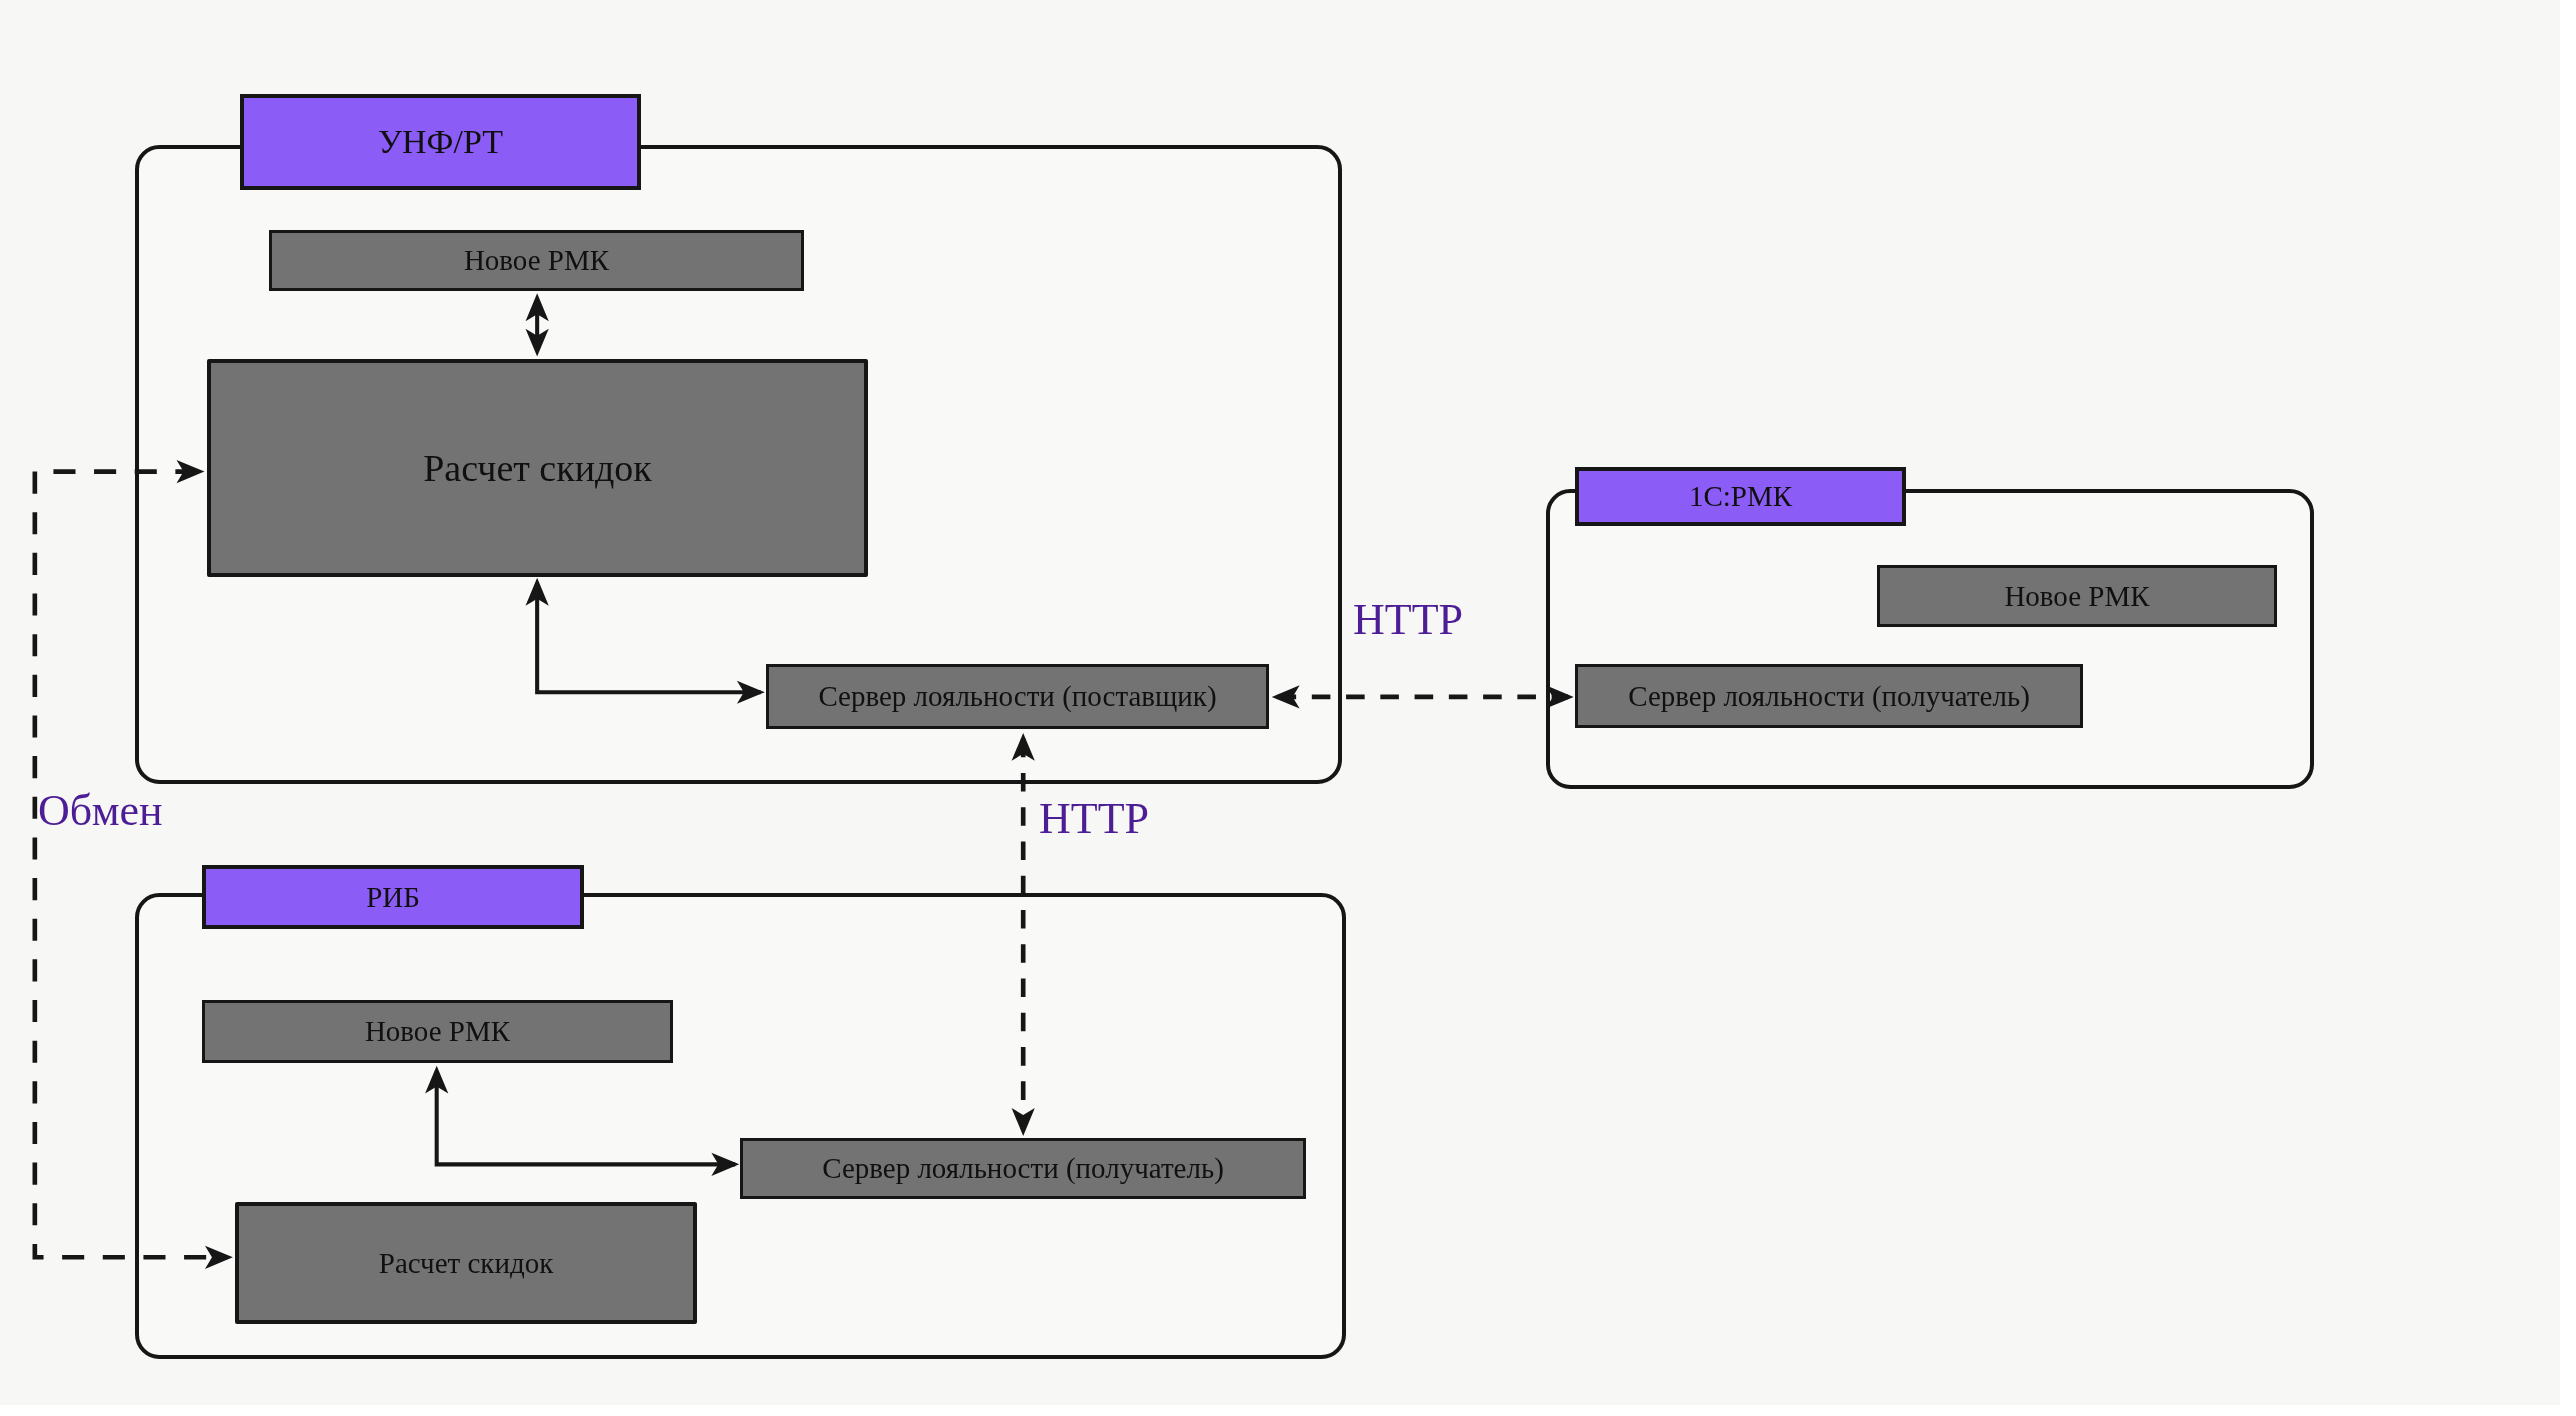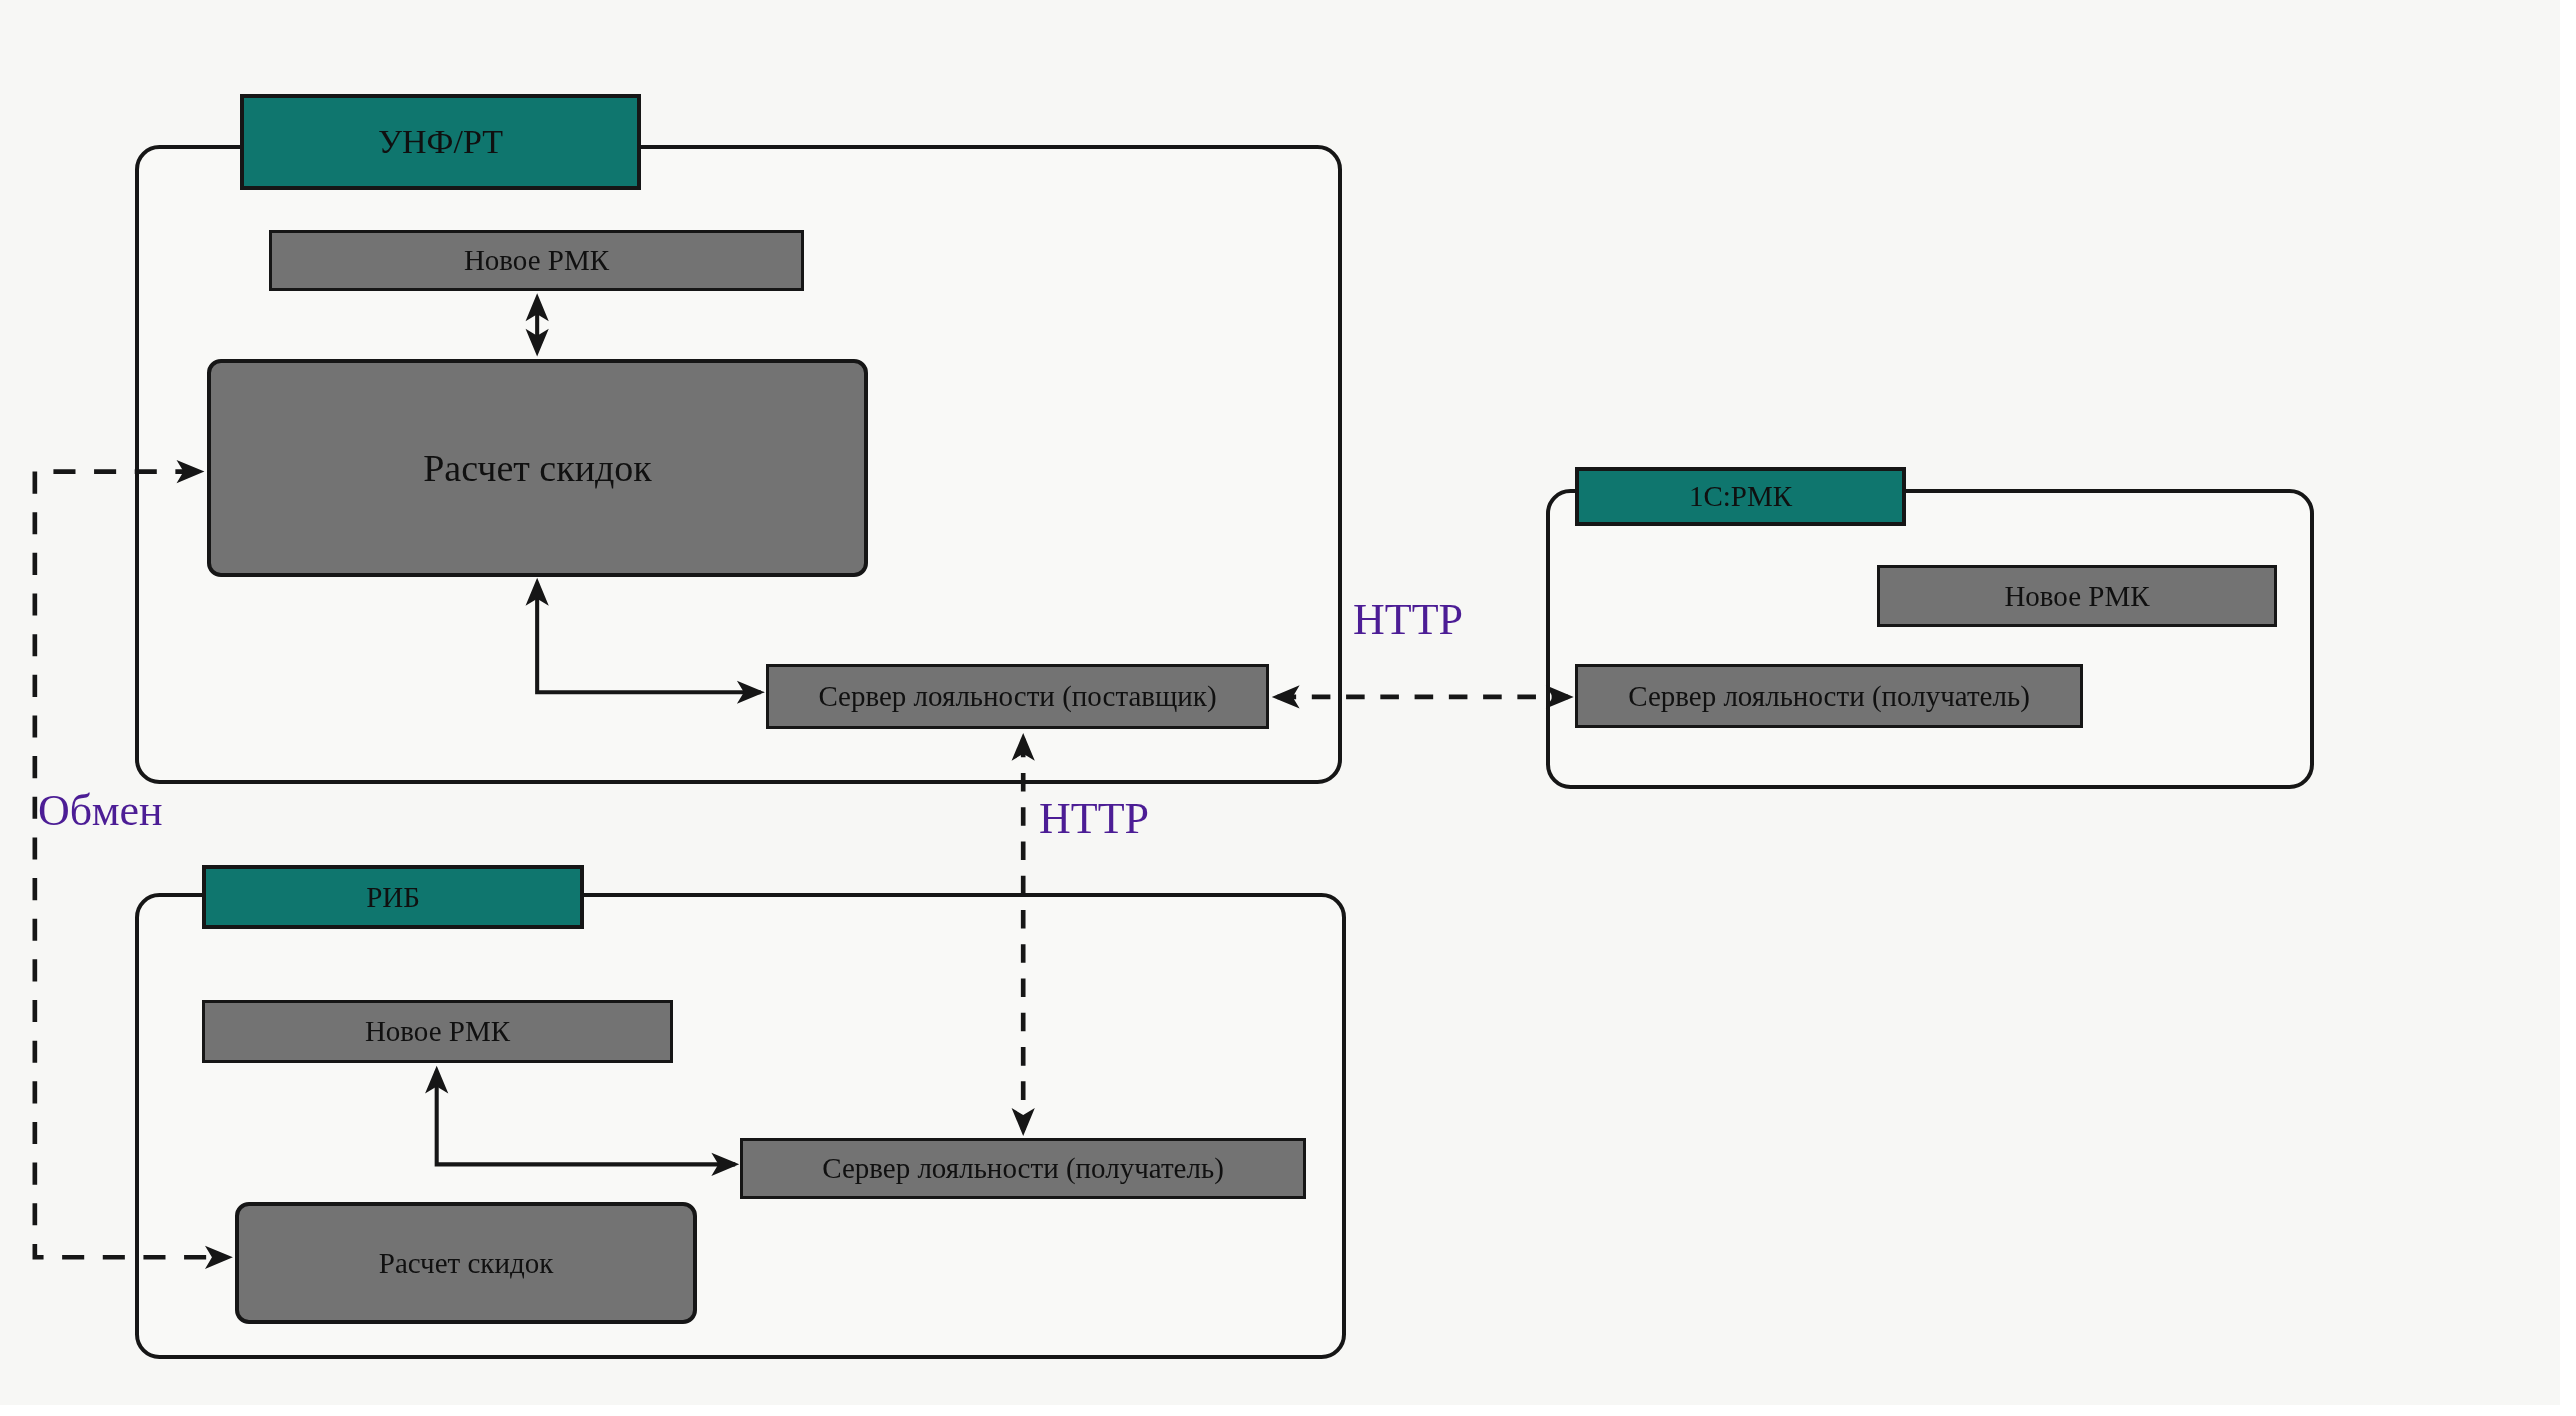--- a/index.html
+++ b/index.html
@@ -14,36 +14,36 @@
   .container-box{
     position:absolute;
     border:4.1px solid #161616;
     border-radius:24.4px;
     background:#f9f9f7;
     box-sizing:border-box;
   }
   .title-box{
     position:absolute;
     border:4.1px solid #161616;
-    background:#0f766e;
+    background:#8b5cf6;
     box-sizing:border-box;
     display:flex;align-items:center;justify-content:center;
     text-align:center;
     z-index:3;
   }
   .node{
     position:absolute;
     border:3.5px solid #161616;
     background:#737373;
     box-sizing:border-box;
     display:flex;align-items:center;justify-content:center;
     text-align:center;
     z-index:3;
   }
-  .node.rounded{border-radius:14px;border-width:4.1px;}
+  .node.rounded{border-radius:2px;border-width:4.1px;}
   .edge-label{
     position:absolute;
     z-index:5;
     font-size:44px;
     line-height:1;
     color:#4c1d95;
     white-space:nowrap;
   }
   .fs-title{font-size:34px;}
   .fs-node{font-size:29px;}

